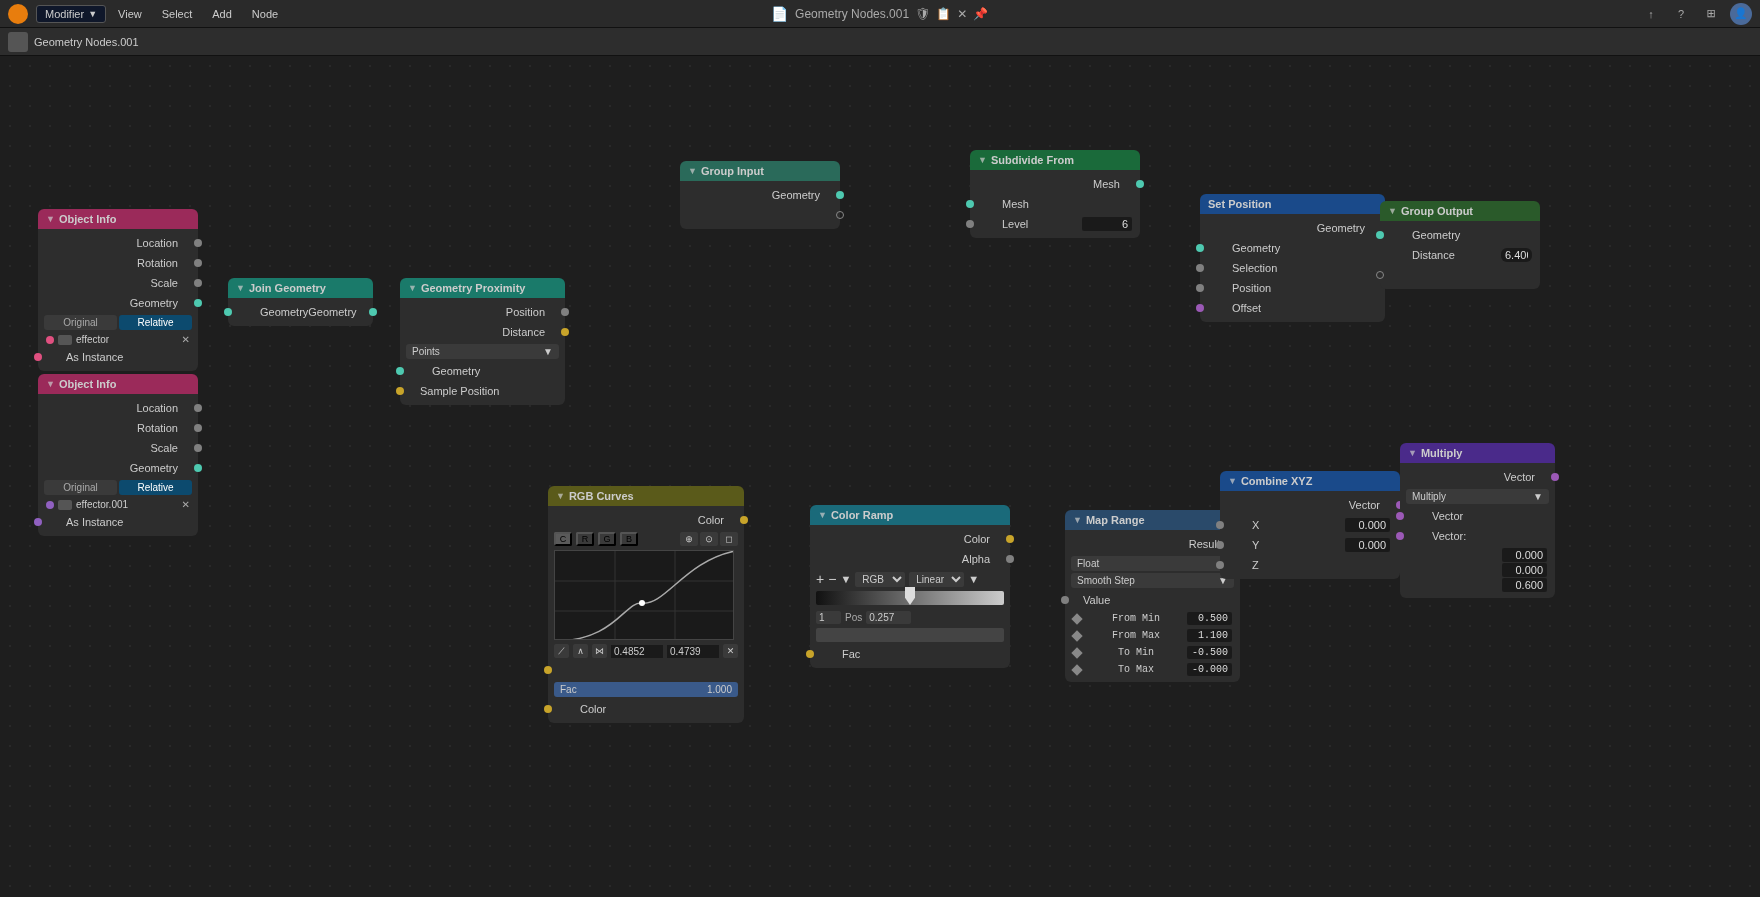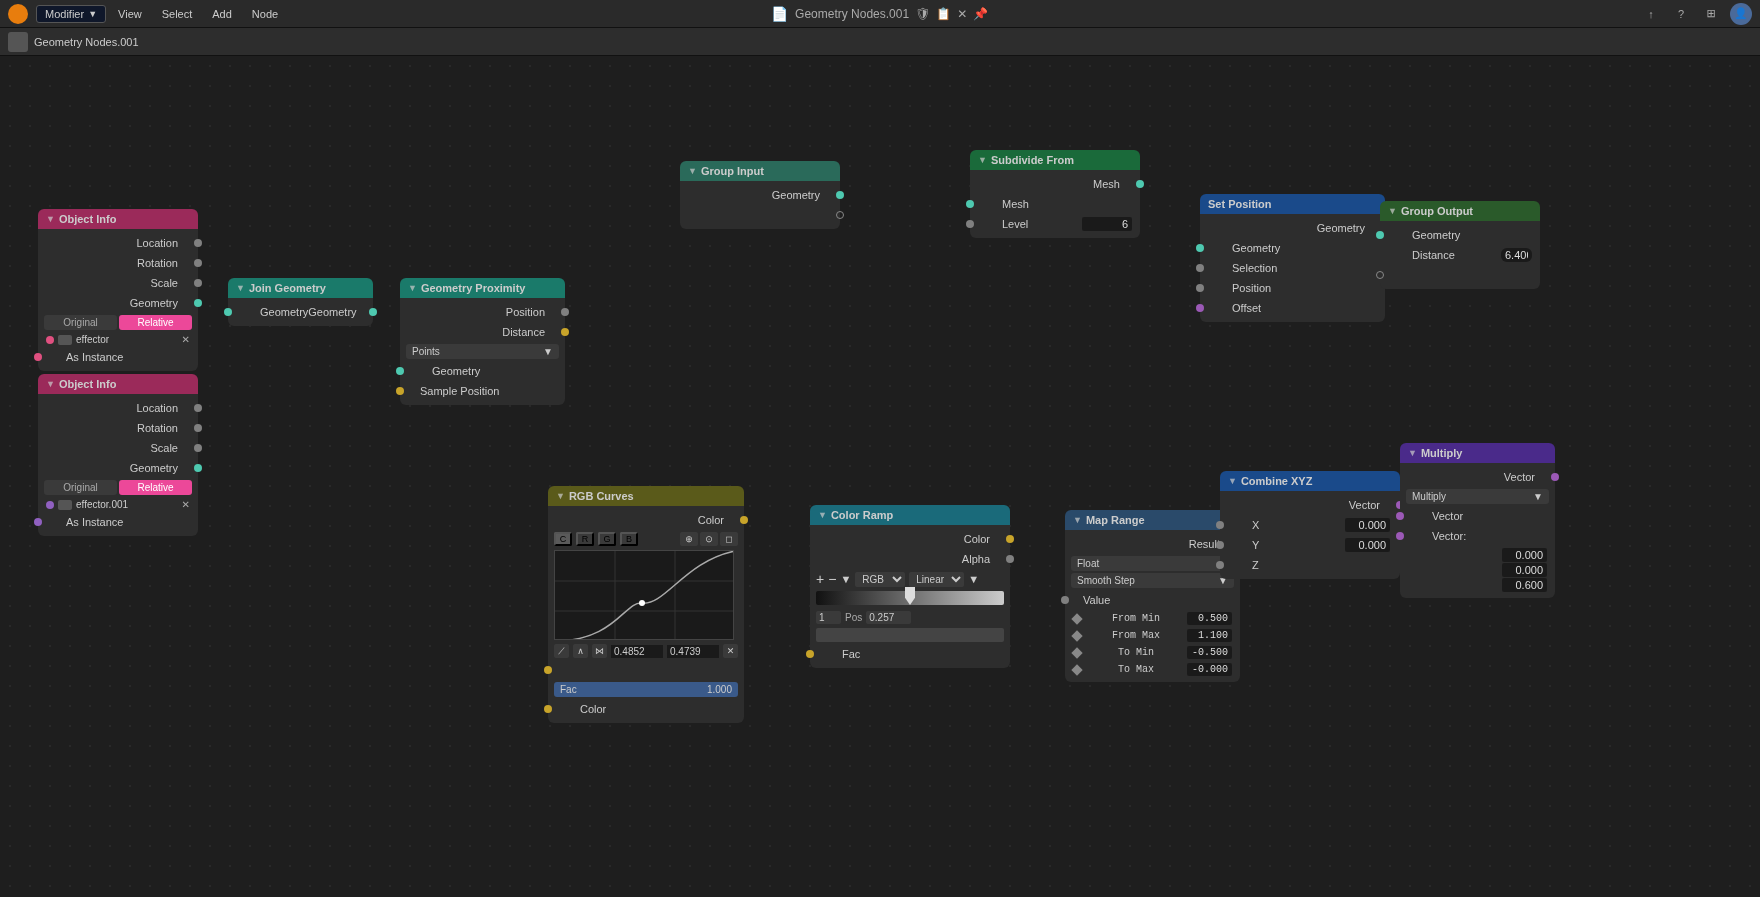--- a/index.html
+++ b/index.html
@@ -178,21 +178,21 @@
     .btn-sm {
       flex: 1;
       padding: 2px 4px;
       border-radius: 3px;
       text-align: center;
       font-size: 10px;
       cursor: pointer;
       border: none;
     }
     .btn-active {
-      background: #ec4899;
+      background: #0c4a6e;
       color: #fff;
     }
     .btn-inactive {
       background: #3a3a3a;
       color: #aaa;
     }
 
     .effector-row {
       display: flex;
       align-items: center;

